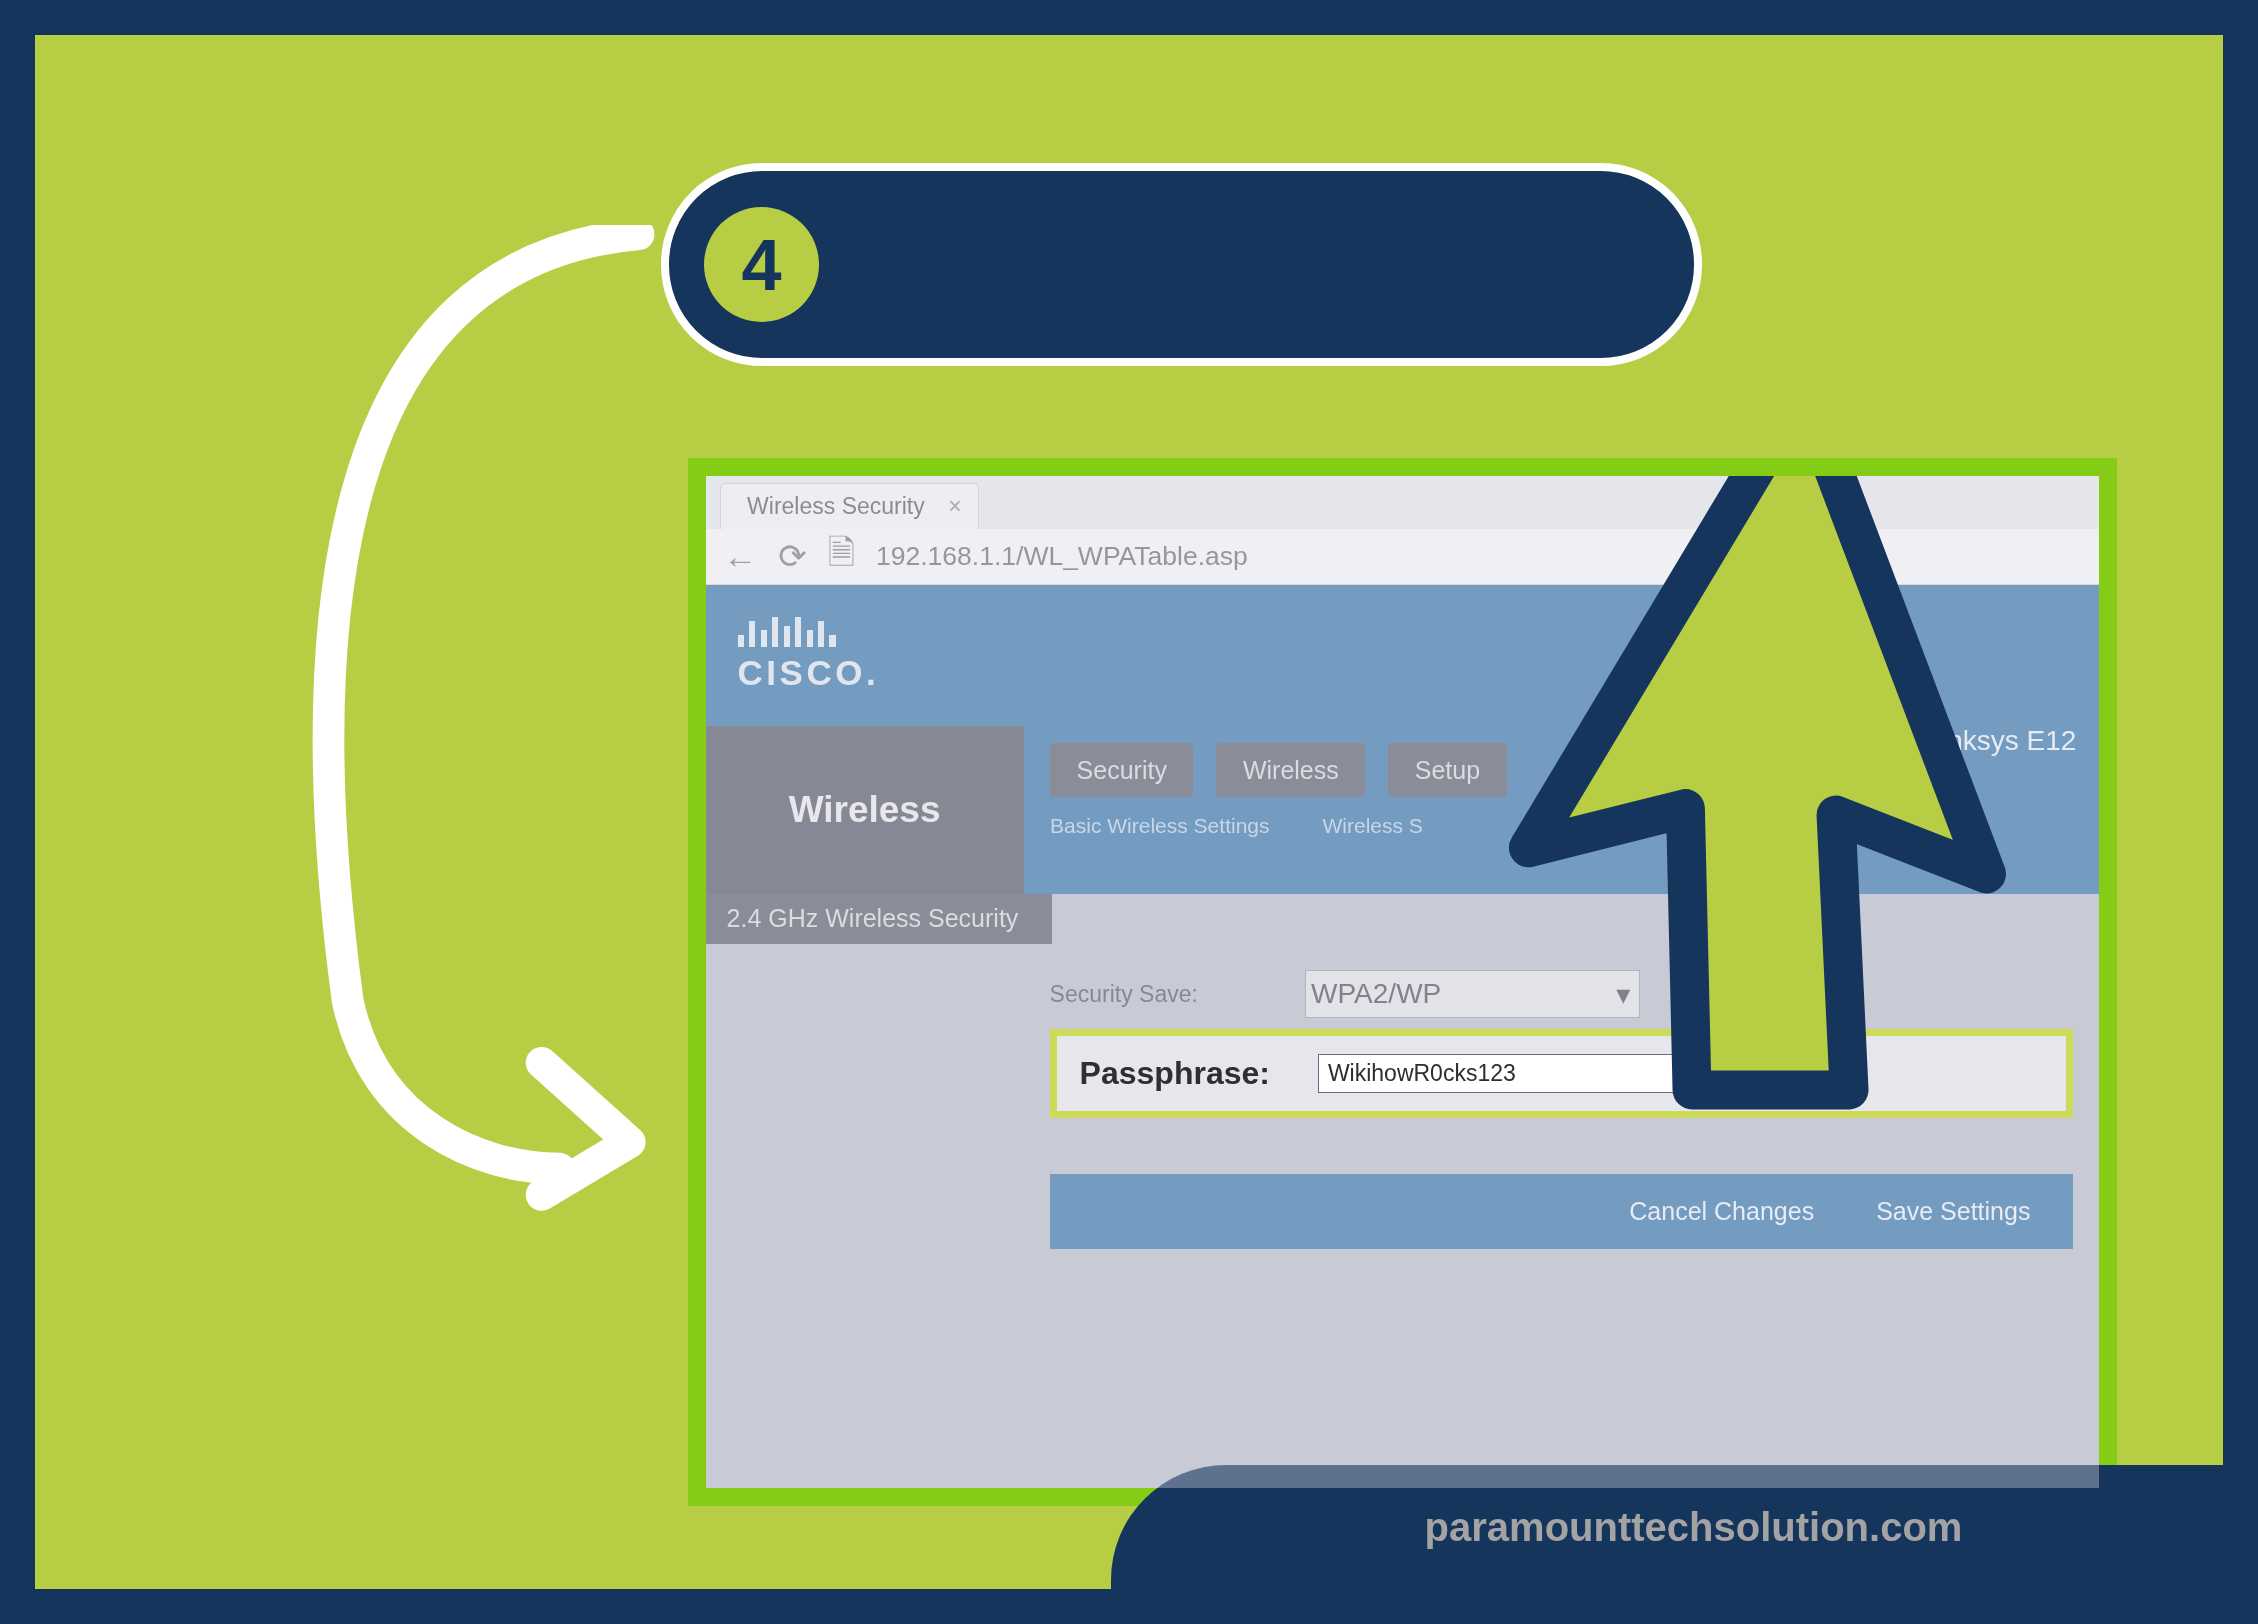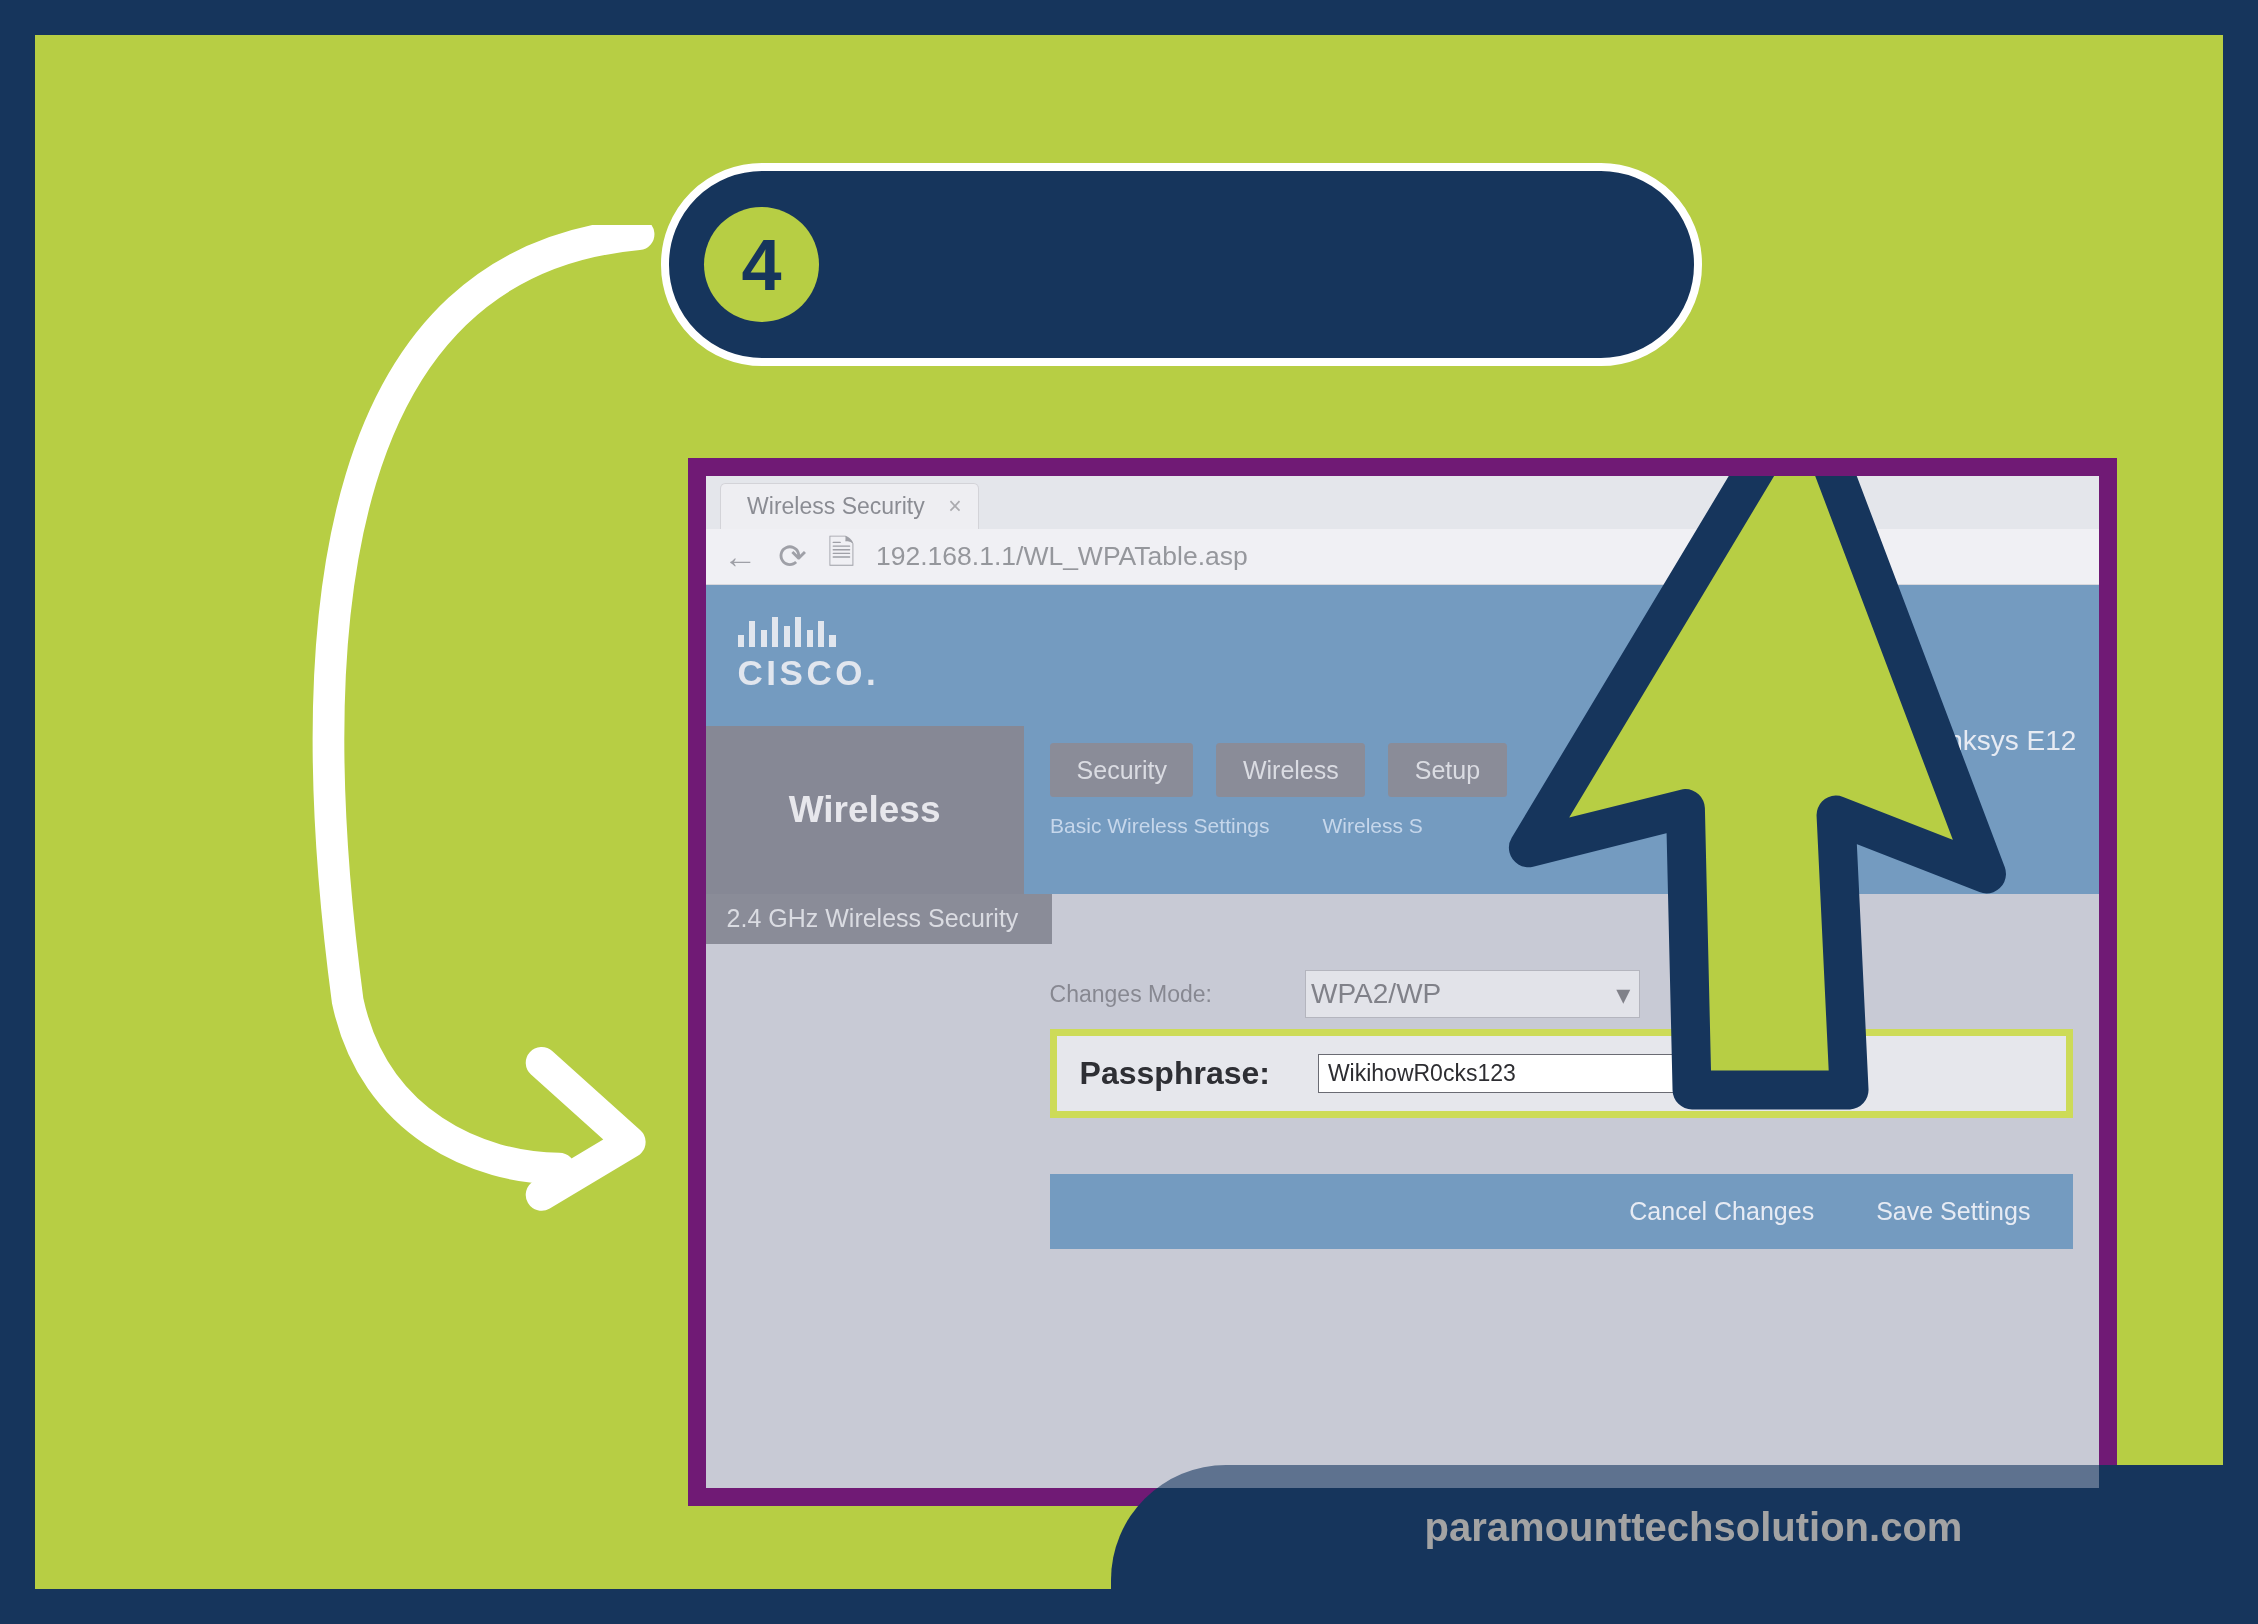--- a/index.html
+++ b/index.html
@@ -52,21 +52,21 @@
   left: 251px;
   width: 379px;
   height: 988px;
 }
 .screenshot-frame {
   position: absolute;
   top: 423px;
   left: 653px;
   width: 1429px;
   height: 1048px;
-  background: #701a75;
+  background: #84cc16;
   padding: 17.6px;
 }
 .screenshot {
   width: 100%;
   height: 100%;
   position: relative;
   overflow: hidden;
   background: #b9bcc8;
 }
 .tab-bar {
@@ -294,21 +294,21 @@
           </div>
         </div>
       </div>
 
       <div>
         <div class="section-bar">2.4 GHz Wireless Security</div>
       </div>
 
       <div class="form-zone">
         <div class="form-row">
-          <div class="form-label">Changes Mode:</div>
+          <div class="form-label">Security Save:</div>
           <div class="form-select">
             <span>WPA2/WP</span>
             <span class="caret">▾</span>
           </div>
         </div>
 
         <div class="highlight-box" style="position:relative; z-index:6;">
           <div class="hl-label">Passphrase:</div>
           <div class="hl-input">WikihowR0cks123</div>
         </div>

